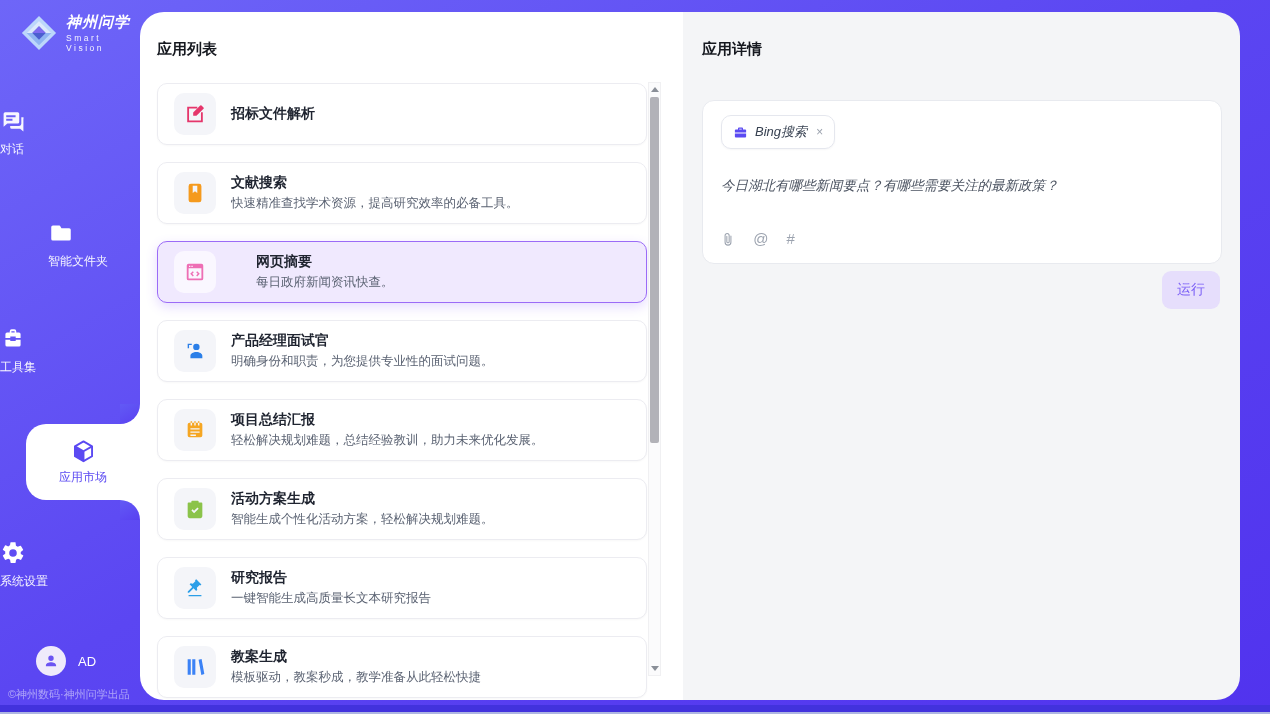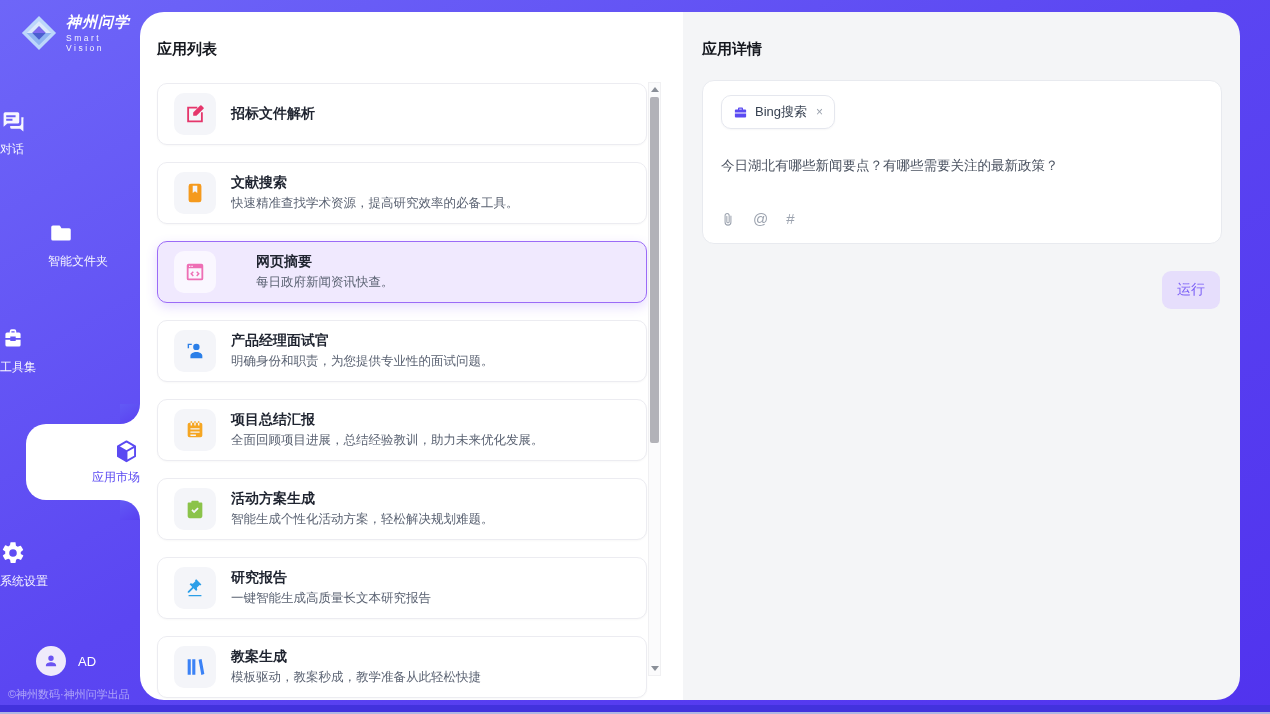--- a/index.html
+++ b/index.html
@@ -16,21 +16,21 @@
   .sidebar{position:absolute;left:0;top:0;width:140px;height:714px;color:#fff;}
   .logo{position:absolute;left:20px;top:14px;display:flex;align-items:center;gap:8px;}
   .logo-gem{width:38px;height:38px;flex:0 0 auto;}
   .brand-name{font-size:15px;font-weight:700;letter-spacing:1px;line-height:1.1;font-style:italic;}
   .brand-sub{font-size:8.5px;letter-spacing:2.5px;opacity:.92;margin-top:2px;}
   .nav-item{position:absolute;left:0;width:140px;display:flex;flex-direction:column;align-items:flex-start;gap:7px;cursor:pointer;}
   .nav-item .nicon{width:26px;height:26px;display:flex;align-items:center;justify-content:center;}
   .nav-item .nlabel{font-size:12px;color:rgba(255,255,255,.95);}
   
   .active-pill{position:absolute;left:26px;top:424px;width:114px;height:76px;background:#fff;
-    border-radius:20px 0 0 20px;display:flex;flex-direction:column;align-items:flex-end;justify-content:center;gap:0;cursor:pointer;}
+    border-radius:20px 0 0 20px;display:flex;flex-direction:column;align-items:center;justify-content:center;gap:0;cursor:pointer;}
   .active-pill .nlabel{font-size:12px;color:#5b4af2;}
   .curve{position:absolute;right:0;width:20px;height:20px;background:#fff;}
   .curve-top{top:404px;}
   .curve-bottom{top:500px;}
   .curve i{position:absolute;inset:0;background:linear-gradient(150deg,#625af5,#5940f1);display:block;}
   .curve-top i{border-bottom-right-radius:100%;}
   .curve-bottom i{border-top-right-radius:100%;}
 
   .user-row{position:absolute;left:36px;top:646px;display:flex;align-items:center;gap:12px;cursor:pointer;}
   .avatar{width:30px;height:30px;border-radius:50%;background:#efeafb;display:flex;align-items:center;justify-content:center;}
@@ -57,22 +57,22 @@
   .card-title{font-size:14px;font-weight:700;color:#1f2430;}
   .card-desc{font-size:12.5px;color:#5a6272;white-space:nowrap;overflow:hidden;}
 
   
   .sb-track{position:absolute;left:508px;top:70px;width:13px;height:594px;background:#fbfbfc;border:1px solid #f0f0f2;box-sizing:border-box;}
   .sb-up{position:absolute;top:4px;left:2px;width:0;height:0;border-left:4px solid transparent;border-right:4px solid transparent;border-bottom:5px solid #8a8f98;}
   .sb-down{position:absolute;bottom:4px;left:2px;width:0;height:0;border-left:4px solid transparent;border-right:4px solid transparent;border-top:5px solid #8a8f98;}
   .sb-thumb{position:absolute;left:1px;top:14px;width:9px;height:346px;background:#b2b2b8;border-radius:2px;cursor:pointer;}
 
   
-  .detail-card{position:absolute;left:19px;top:68px;width:520px;height:164px;box-sizing:border-box;background:#fff;
-    border:1px solid #e8eaef;border-radius:12px;padding:14px 18px;display:flex;flex-direction:column;}
+  .detail-card{position:absolute;left:19px;top:88px;width:520px;height:164px;box-sizing:border-box;background:#fff;
+    border:1px solid #e8eaef;border-radius:12px;padding:14px 18px;display:flex;flex-direction:column;font-style:italic;}
   .tool-chip{display:inline-flex;align-items:center;gap:7px;align-self:flex-start;background:#fff;border:1px solid #e5e7ee;
     border-radius:10px;padding:7px 11px;box-shadow:0 1px 2px rgba(16,24,40,.04);cursor:pointer;}
   .tool-chip .chip-label{font-size:13px;color:#374151;}
   .tool-chip .chip-close{font-size:12px;color:#9aa1ad;margin-left:2px;cursor:pointer;}
   .detail-text{margin-top:27px;font-size:13.5px;color:#4a5260;line-height:1.5;flex:1;cursor:text;}
   .attach-row{display:flex;align-items:center;gap:18px;color:#9ca3af;padding-bottom:2px;}
   .attach-row .a-glyph{font-size:15px;cursor:pointer;display:flex;align-items:center;}
   .run-row{position:absolute;right:20px;top:259px;}
   .run-btn{background:#e6defc;color:#7b5ff6;border:none;border-radius:9px;padding:10px 15px;font-size:14px;cursor:pointer;
     font-family:"Liberation Sans","DejaVu Sans",sans-serif;}
@@ -216,21 +216,21 @@
   </div>
 
   <div class="card">
     <span class="card-icon" style="color: rgb(245, 166, 35);">
             <svg width="22" height="22" viewBox="0 0 24 24">
               <path fill="currentColor" fill-rule="evenodd" d="M4 6a2 2 0 0 1 2-2h12a2 2 0 0 1 2 2v12a2 2 0 0 1-2 2H6a2 2 0 0 1-2-2zm3.2-3.5h1.6V7H7.2zm4 0h1.6V7h-1.6zm4 0h1.6V7h-1.6zM7 10h10v1.5H7zm0 3.5h10V15H7zM7 17h6v1.5H7z"></path>
             </svg>
           </span>
     <span class="card-texts">
       <span class="card-title">项目总结汇报</span>
-      <span class="card-desc">全面回顾项目进展，总结经验教训，助力未来优化发展。</span>
+      <span class="card-desc">轻松解决规划难题，总结经验教训，助力未来优化发展。</span>
     </span>
   </div>
 
   <div class="card">
     <span class="card-icon" style="color: rgb(139, 195, 74);">
             <svg width="22" height="22" viewBox="0 0 24 24">
               <path fill="currentColor" fill-rule="evenodd" d="M9 3h6a1 1 0 0 1 1 1v1h3a1 1 0 0 1 1 1v14a2 2 0 0 1-2 2H6a2 2 0 0 1-2-2V6a1 1 0 0 1 1-1h3V4a1 1 0 0 1 1-1zm2 13.6l-2.9-2.9 1.3-1.3 1.6 1.6 3.7-3.7 1.3 1.3z"></path>
             </svg>
           </span>
     <span class="card-texts">

